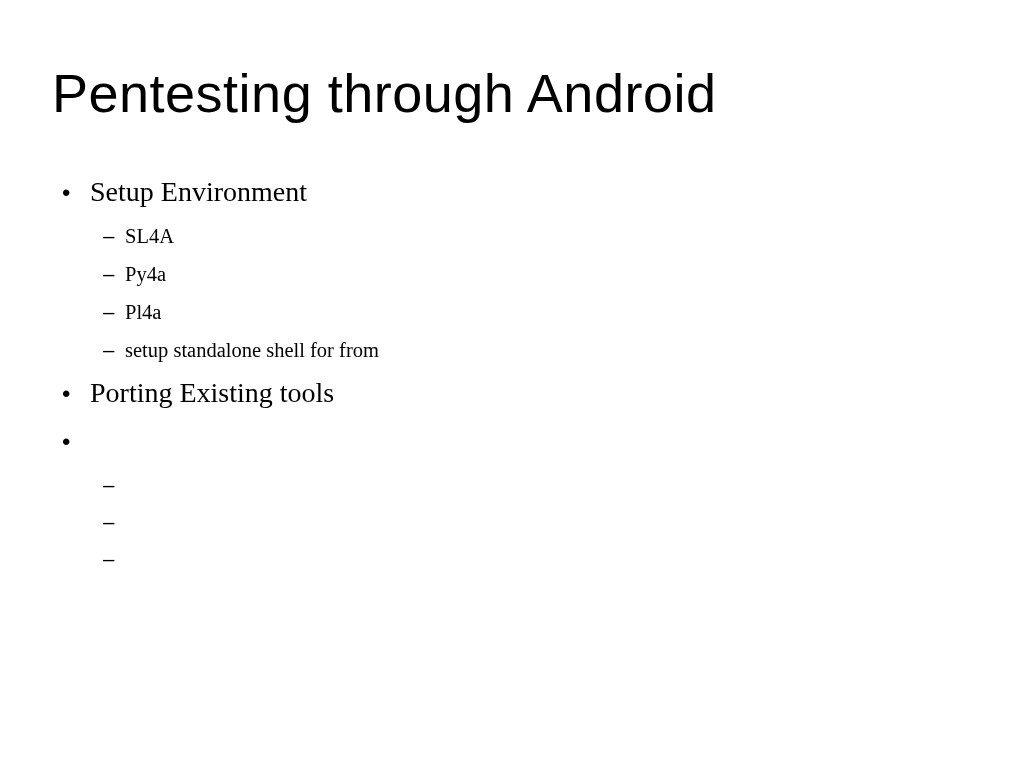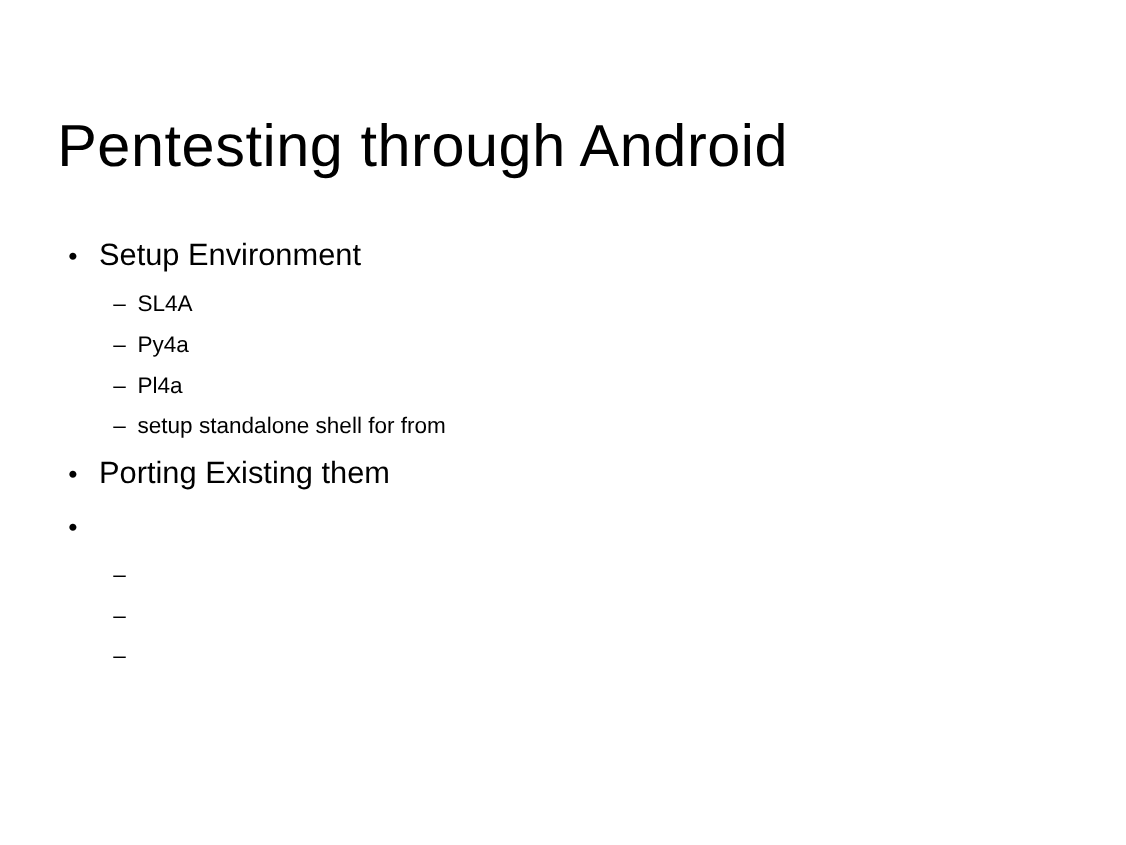--- a/index.html
+++ b/index.html
@@ -8,21 +8,20 @@
     background: #ffffff;
   }
   .slide {
     position: relative;
     width: 1024px;
     height: 588px;
     background: #ffffff;
     color: #000000;
     font-family: "Liberation Sans", "DejaVu Sans", sans-serif;
     overflow: hidden;
-    margin-top: 40px;
   }
   .slide-title {
     position: absolute;
     top: 62px;
     left: 52px;
     margin: 0;
     font-size: 54px;
     font-weight: 400;
     letter-spacing: 0.5px;
     line-height: 1.15;
@@ -56,20 +55,21 @@
   .row.l1 .marker {
     width: 28px;
     font-size: 24px;
   }
   .row.l2 .marker {
     width: 22px;
     font-size: 20.5px;
   }
   .row .txt {
     white-space: nowrap;
+    font-family: Liberation Serif, serif;
   }
 </style>
 </head>
 <body>
 
 <div class="slide">
 
   <h1 class="slide-title">Pentesting through Android</h1>
 
   <div class="bullet-list">
@@ -94,21 +94,21 @@
       <span class="txt">Pl4a</span>
     </div>
 
     <div class="row l2">
       <span class="marker">–</span>
       <span class="txt">setup standalone shell for from</span>
     </div>
 
     <div class="row l1">
       <span class="marker">•</span>
-      <span class="txt">Porting Existing them</span>
+      <span class="txt">Porting Existing tools</span>
     </div>
 
     <div class="row l1">
       <span class="marker">•</span>
     </div>
 
     <div class="row l2">
       <span class="marker">–</span>
     </div>
 

